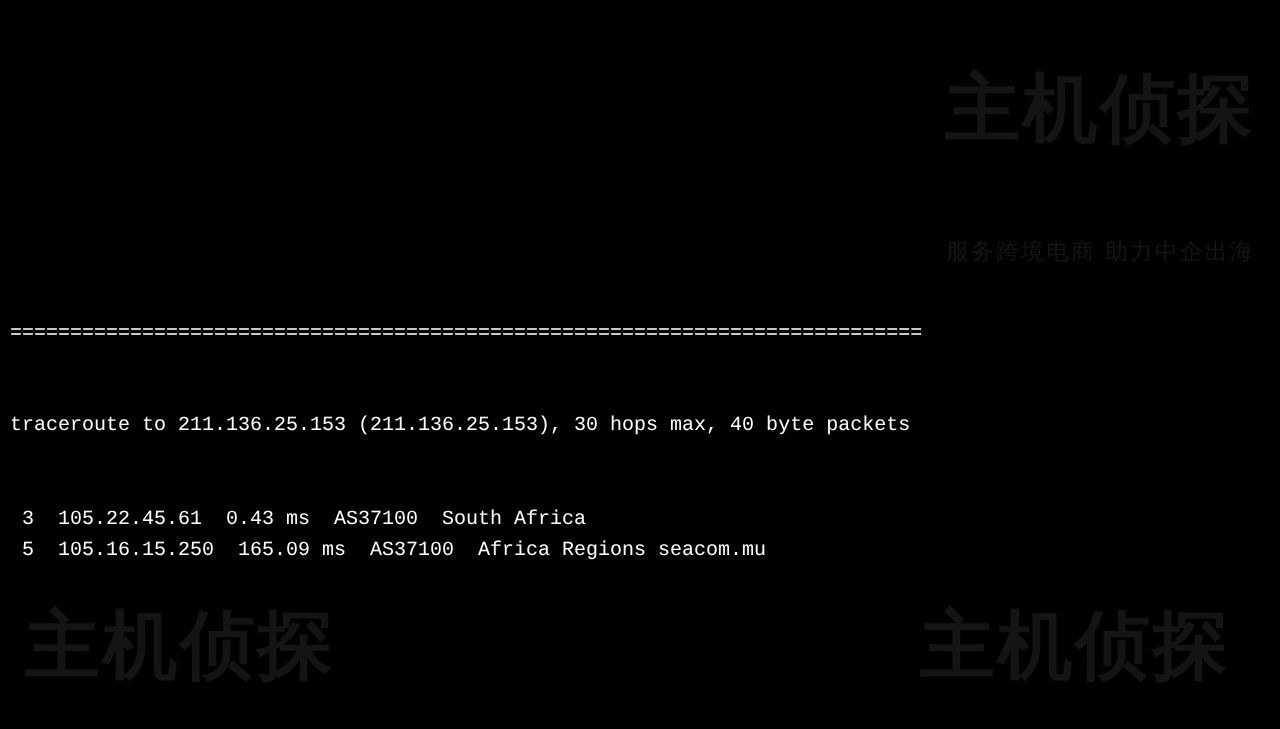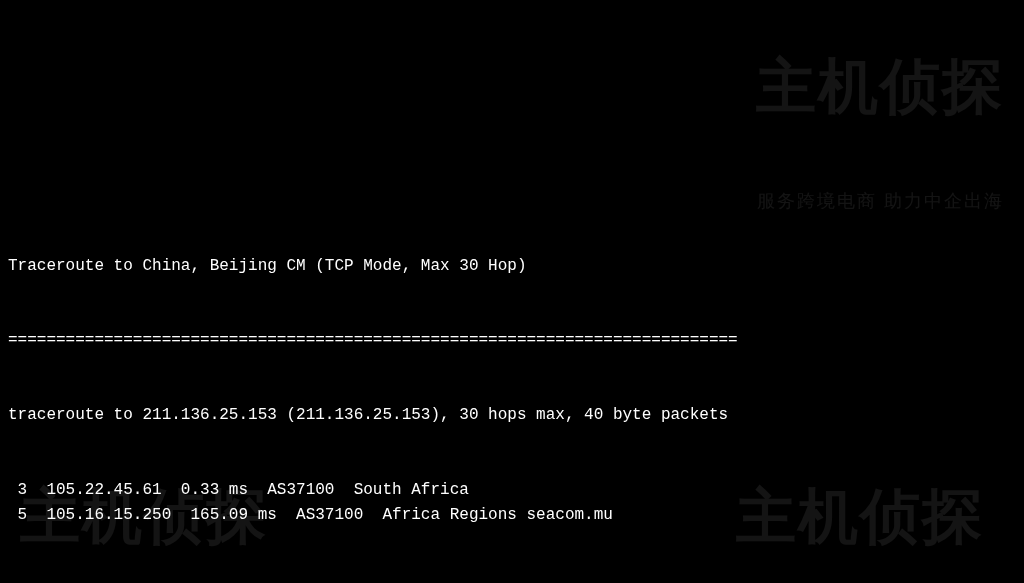--- a/index.html
+++ b/index.html
@@ -60,20 +60,19 @@
 <div class="watermark wm4">
   <div class="wm-logo">主机侦探</div>
   
 </div>
 <div class="watermark wm5">
   <div class="wm-logo">主机侦探</div>
   
 </div>
 
 <div class="terminal">
-  <div class="line">Traceroute to China, Beijing CM (TCP Mode, Max 30 Hop)</div>
   <div class="line">============================================================================</div>
   <div class="line">traceroute to 211.136.25.153 (211.136.25.153), 30 hops max, 40 byte packets</div>
-  <div id="hops"><div class="line"> 3  105.22.45.61  0.33 ms  AS37100  South Africa</div><div class="line"> 5  105.16.15.250  165.09 ms  AS37100  Africa Regions seacom.mu</div></div>
+  <div id="hops"><div class="line"> 3  105.22.45.61  0.43 ms  AS37100  South Africa</div><div class="line"> 5  105.16.15.250  165.09 ms  AS37100  Africa Regions seacom.mu</div></div>
 </div>
 
 
 
 
 </body></html>

